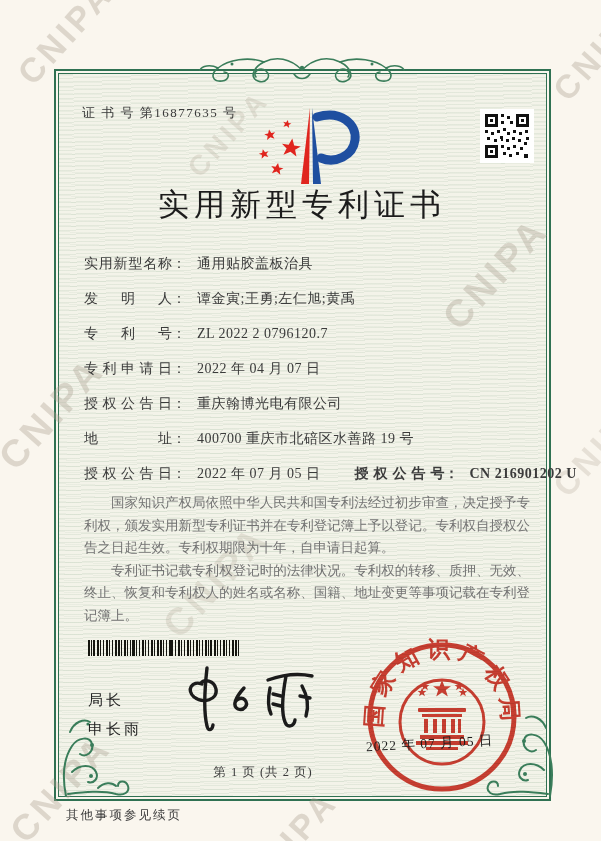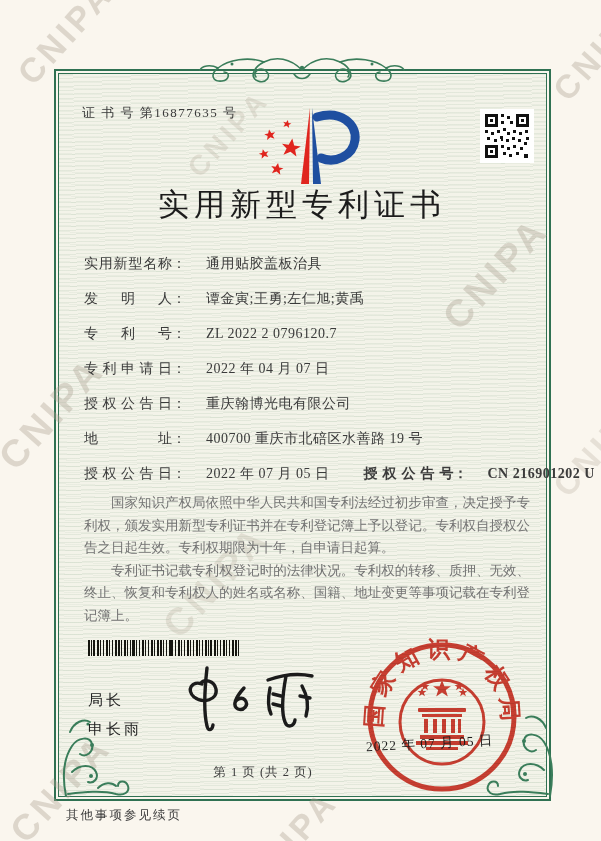--- a/index.html
+++ b/index.html
@@ -50,21 +50,21 @@
   }
 
   
   .fields{position:absolute;left:84px;top:255px;width:450px;z-index:2;}
   .frow{height:35px;font-size:14px;color:#3b3b3b;white-space:nowrap;}
   .f-label{
     display:inline-block;width:88px;vertical-align:bottom;
     text-align:justify;text-align-last:justify;-moz-text-align-last:justify;
   }
   .f-colon{display:inline-block;}
-  .f-value{margin-left:20px;letter-spacing:0.5px;text-align:right;}
+  .f-value{margin-left:11px;letter-spacing:0.5px;text-align:right;}
   .f-group2{margin-left:34px;font-weight:bold;}
 
   
   .legal{
     position:absolute;left:84px;top:492px;width:446px;z-index:2;
     font-size:13.5px;line-height:22.5px;color:#737373;text-align:justify;
   }
   .legal p{margin:0;text-indent:2em;}
 
   

